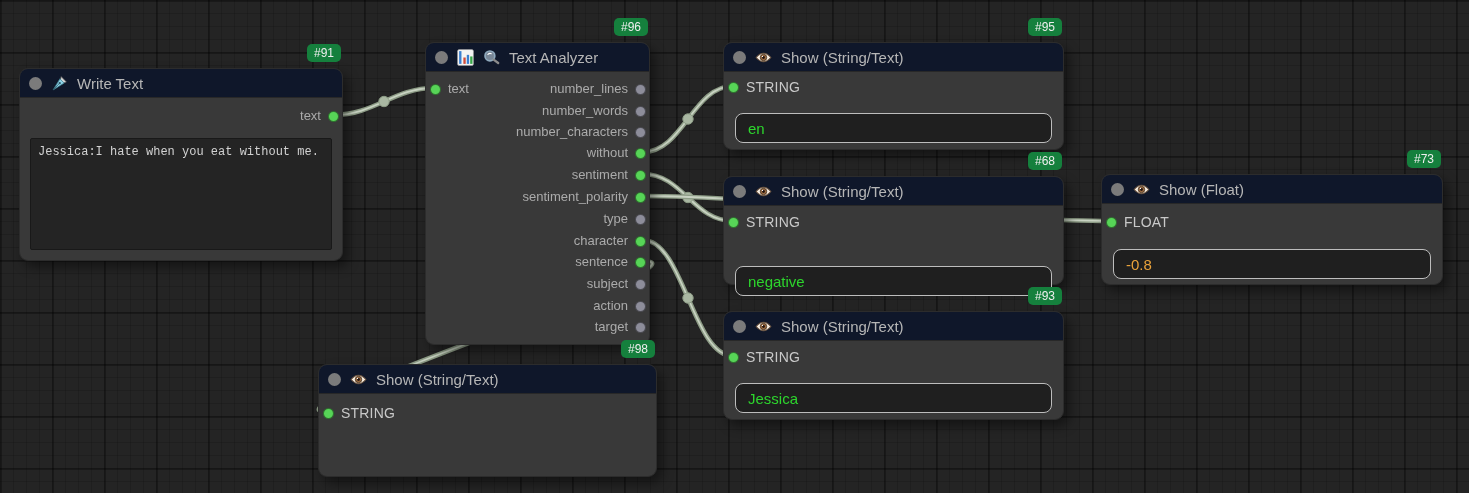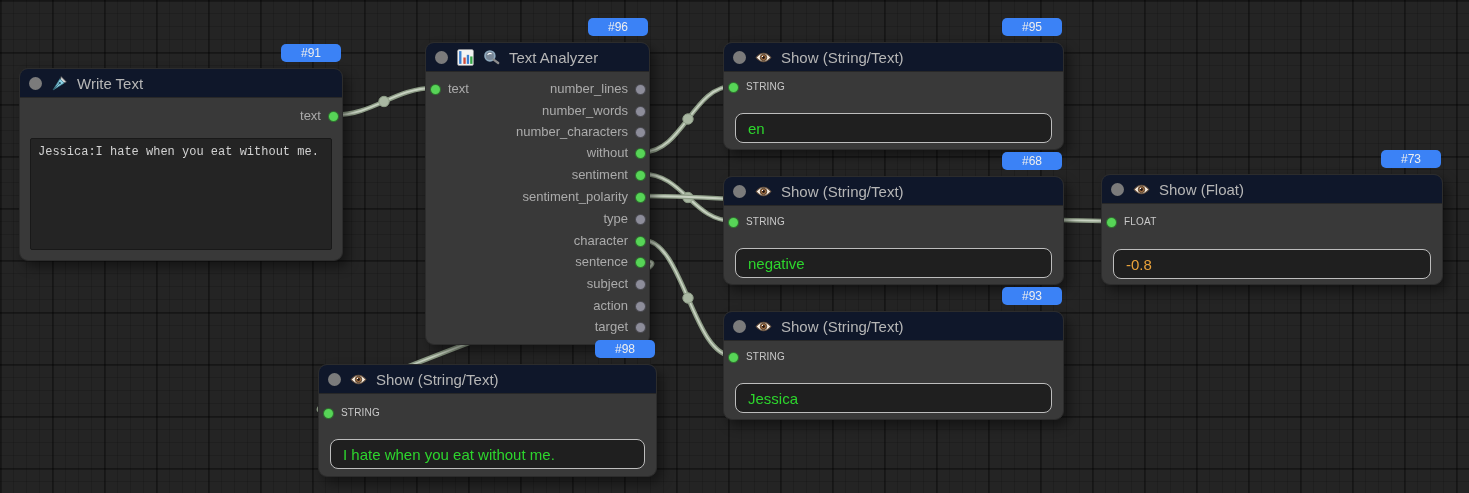--- a/index.html
+++ b/index.html
@@ -33,33 +33,33 @@
     width:13px;height:13px;border-radius:50%;
     background:#7b7b7b;margin-left:9px;flex:0 0 auto;
   }
   .title-icon{width:17px;height:17px;margin-left:9px;flex:0 0 auto;display:flex;align-items:center;}
   .title-icon svg{width:17px;height:17px;display:block;}
   .node-title{
     margin-left:9px;color:#b6b6b6;font-size:15px;white-space:nowrap;
   }
   .badge{
     position:absolute;right:1px;top:-25px;
-    background:#3b82f6;color:#eeeeee;font-size:12px;
-    padding:2px 20px;border-radius:5px;line-height:14px;
+    background:#15803d;color:#eeeeee;font-size:12px;
+    padding:2px 7px;border-radius:5px;line-height:14px;
   }
   .slot-row{position:absolute;left:0;right:0;height:18px;line-height:18px;font-size:13px;color:#ababab;}
   .slot-row .port{
     position:absolute;top:3.5px;width:11px;height:11px;border-radius:50%;
     box-sizing:border-box;border:1px solid rgba(0,0,0,0.45);
   }
   .slot-row.input .port{left:4px;}
   .slot-row.output .port{right:3px;}
   .slot-row.input .slot-label{position:absolute;left:22px;}
   .slot-row.output .slot-label{position:absolute;right:21px;}
-  .slot-row.wide-label .slot-label{font-size:10px;color:#c9c9c9;letter-spacing:0.2px;}
+  .slot-row.wide-label .slot-label{font-size:14px;color:#c9c9c9;letter-spacing:0.2px;}
   .port.on{background:#57d457;}
   .port.off{background:#8d8d9a;}
   .value-box{
     position:absolute;left:11px;right:11px;height:30px;
     background:#1f1f1f;border:1px solid #bdbdbd;border-radius:8px;
     box-sizing:border-box;display:flex;align-items:center;
     padding:0 12px;font-size:15px;overflow:hidden;white-space:nowrap;
   }
   .node textarea{
     position:absolute;left:10px;right:10px;height:112px;
@@ -222,21 +222,21 @@
             <circle cx="9" cy="6.5" r="1.5" fill="#241610"></circle>
             <circle cx="7.9" cy="5.4" r="0.7" fill="#ffffff"></circle>
           </svg>
         </span>
         <span class="node-title">Show (String/Text)</span>
       </div>
       <div class="slot-row input wide-label" style="top: 36px;">
         <span class="port on"></span>
         <span class="slot-label">STRING</span>
       </div>
-      <div class="value-box" style="top: 71px; text-align: center;">
+      <div class="value-box" style="top: 89px; text-align: center;">
         <span style="color: rgb(45, 213, 45);">negative</span>
       </div>
     </div>
     <div class="node" style="left: 1101px; top: 174px; width: 342px; height: 111px;">
       <span class="badge">#73</span>
       <div class="title-bar">
         <span class="status-dot"></span>
         <span class="title-icon">
           <svg viewBox="0 0 18 13">
             <path d="M1.2 6.5 Q9 -2.5 16.8 6.5 Q9 15.5 1.2 6.5 Z" fill="#f6ece0" stroke="#6a5340" stroke-width="1.1"></path>
@@ -287,18 +287,15 @@
             <circle cx="9" cy="6.5" r="3.4" fill="#9a6a42" stroke="#3a2a18" stroke-width="0.8"></circle>
             <circle cx="9" cy="6.5" r="1.5" fill="#241610"></circle>
             <circle cx="7.9" cy="5.4" r="0.7" fill="#ffffff"></circle>
           </svg>
         </span>
         <span class="node-title">Show (String/Text)</span>
       </div>
       <div class="slot-row input wide-label" style="top: 39px;">
         <span class="port on"></span>
         <span class="slot-label">STRING</span>
-      </div>
-      <div class="value-box" style="top: 74px;">
-        <span style="color: rgb(45, 213, 45);">I hate when you eat without me.</span>
       </div>
     </div>
   </div>
 
 </body></html>

